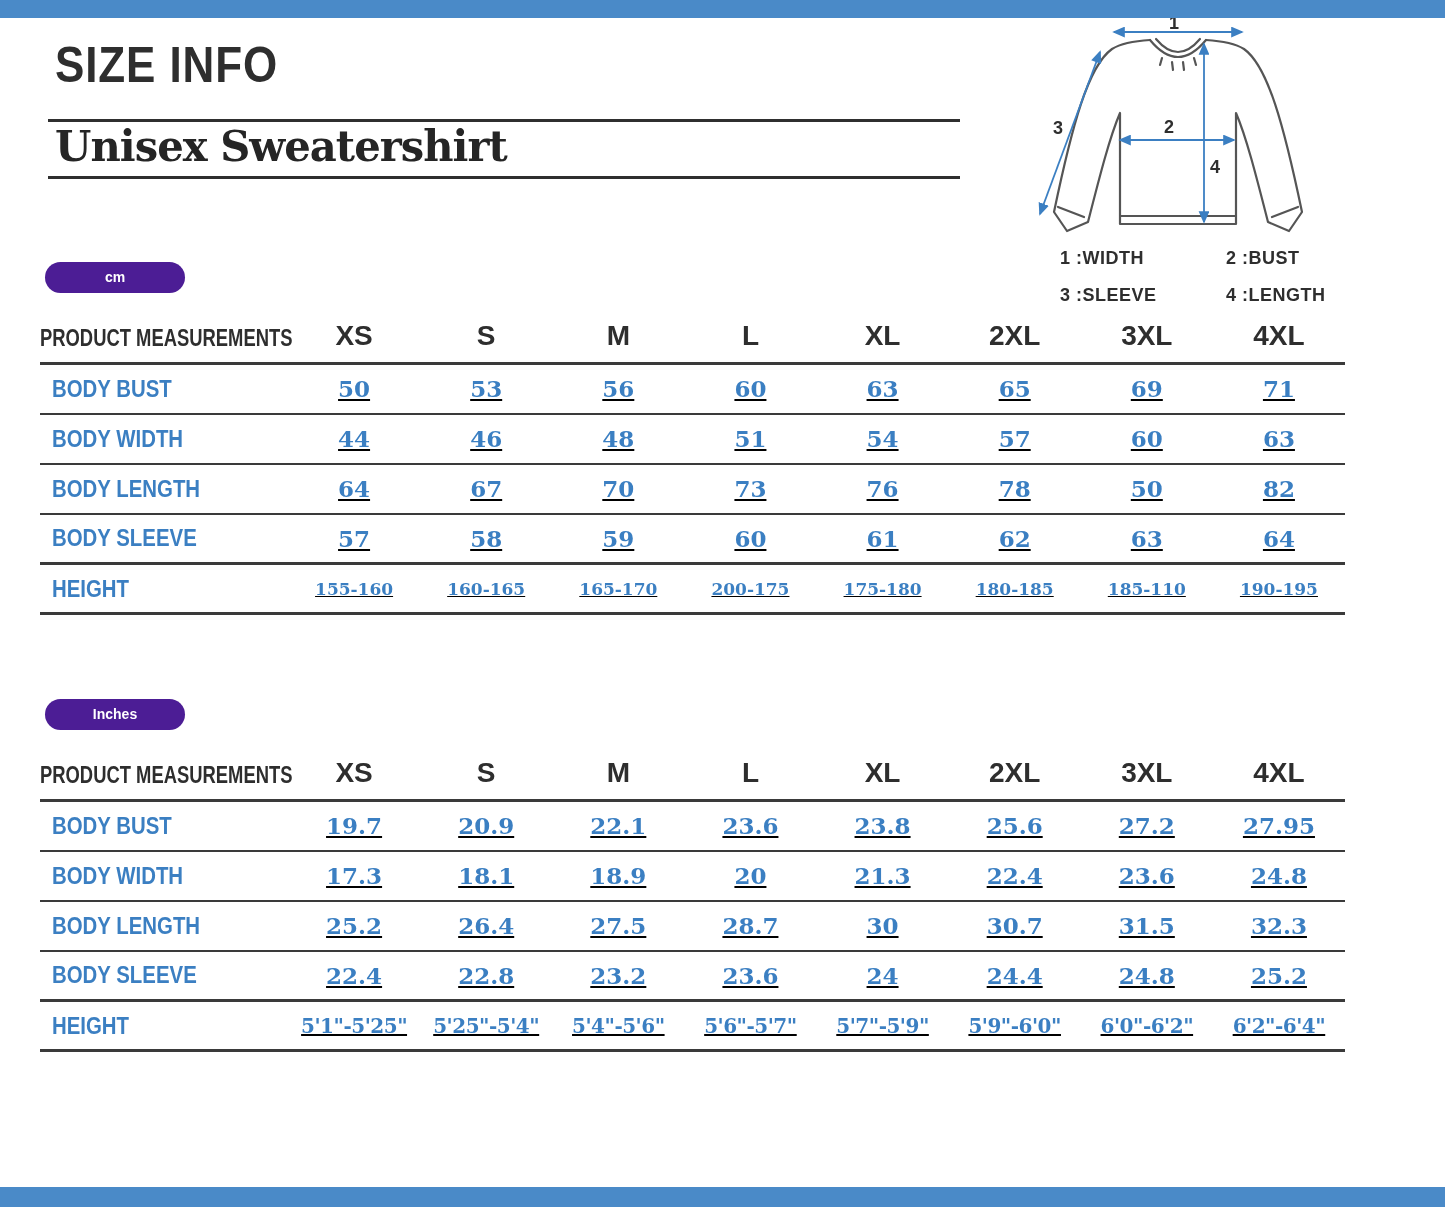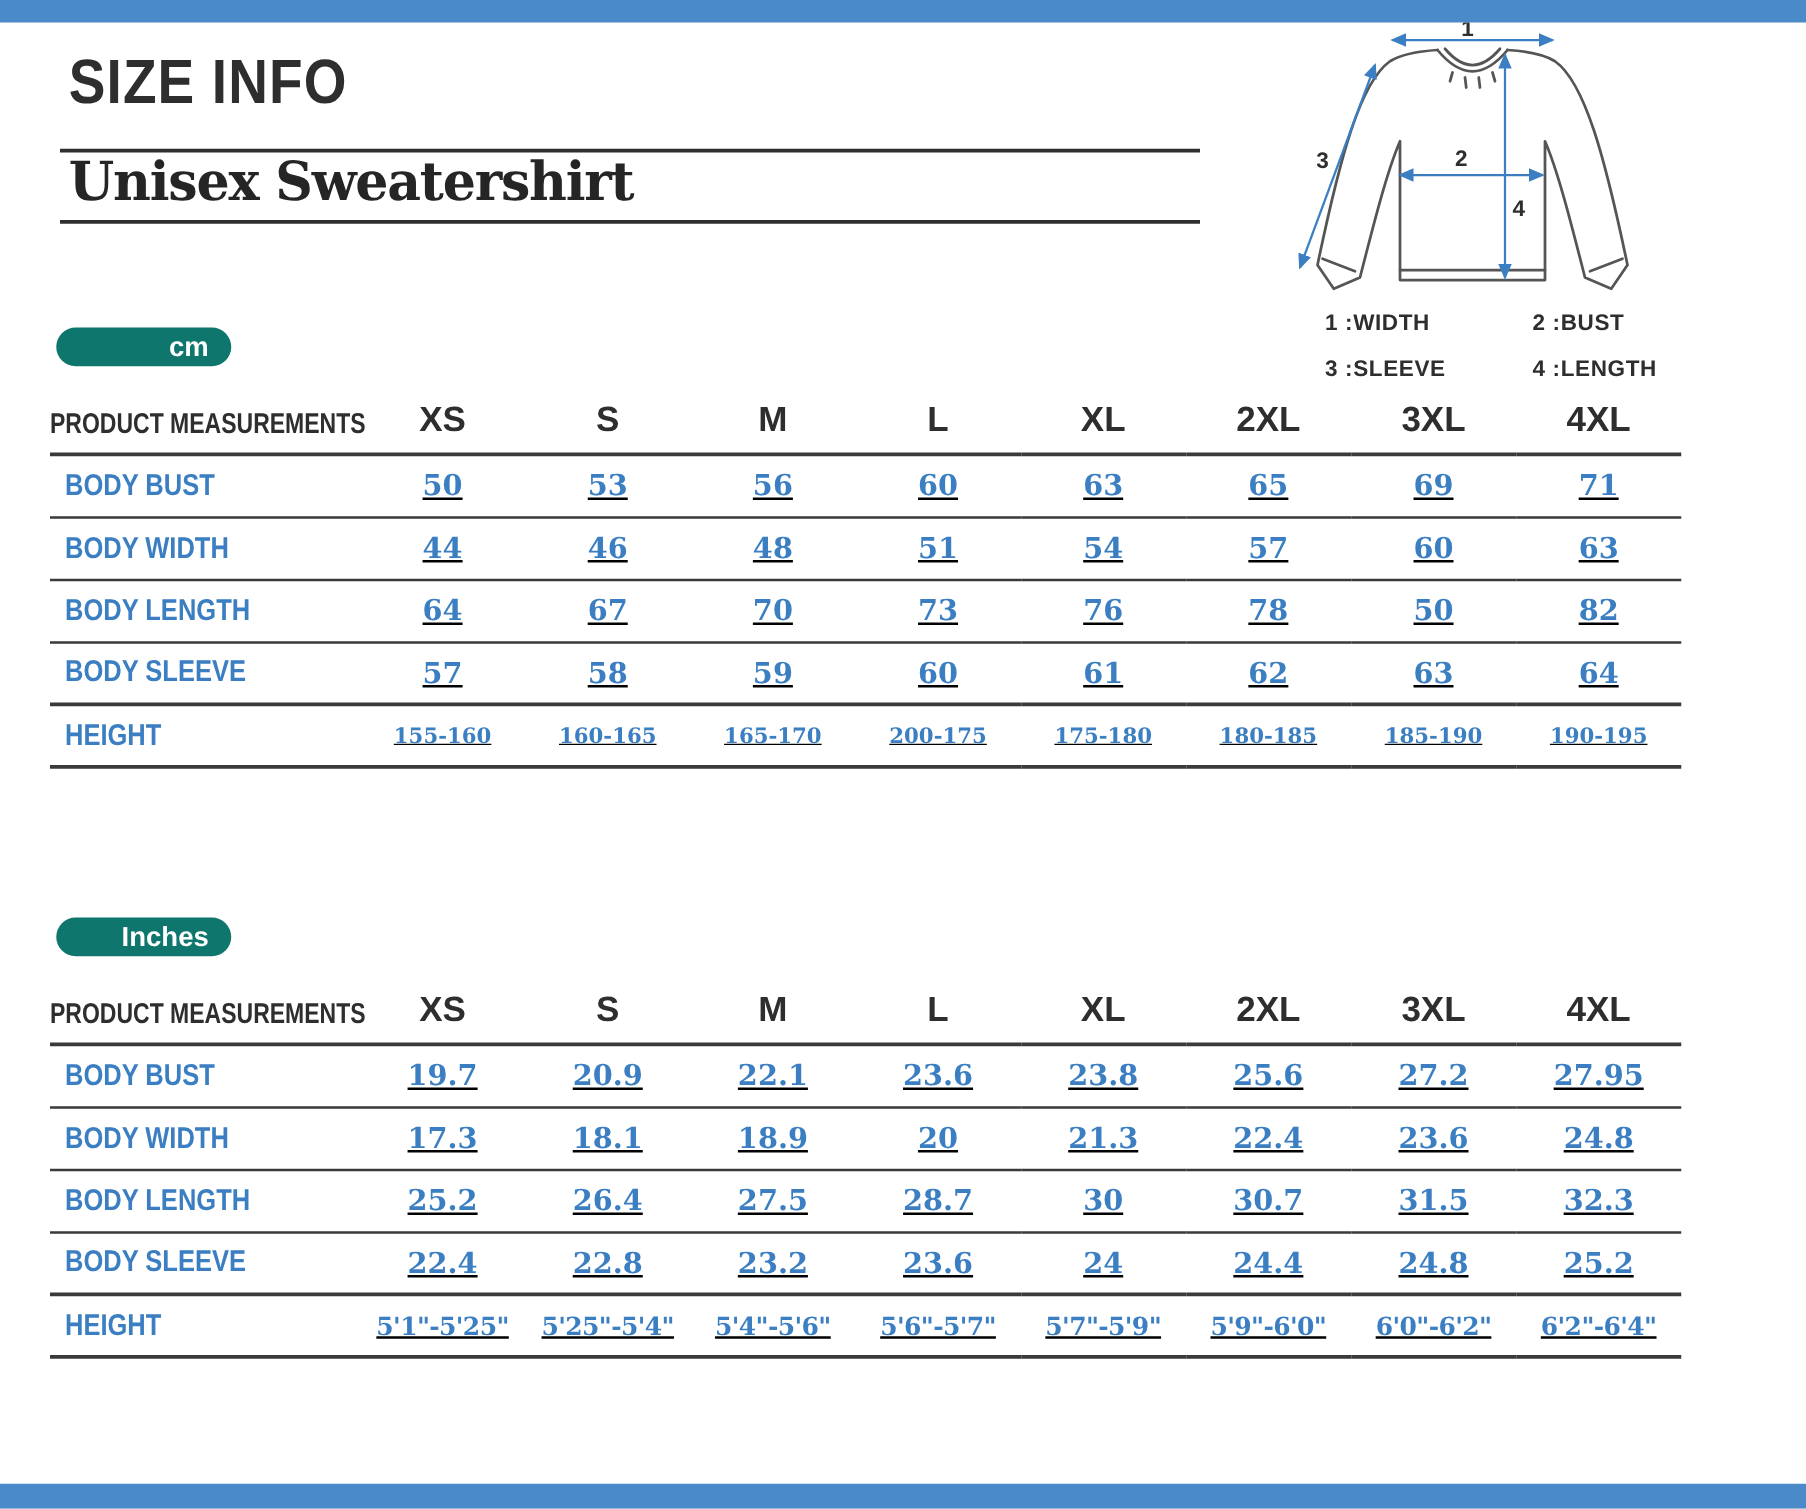--- a/index.html
+++ b/index.html
@@ -33,25 +33,25 @@
   .legend{
     display:grid;grid-template-columns:150px auto;column-gap:34px;row-gap:2px;
     padding-left:48px;margin-top:2px;
     font-weight:bold;font-size:18px;color:#2e2e2e;letter-spacing:.5px;gap:16px;
   }
   .legend span{white-space:nowrap;}
 
   
   .section{position:absolute;left:40px;width:1305px;}
   .section-cm{top:262px;}
-  .section-in{top:734px;}
+  .section-in{top:699px;}
   .unit-badge{
     display:inline-block;margin-left:5px;min-width:140px;height:31px;line-height:31px;
-    background:#0f766e;border-radius:16px;color:#ffffff;text-align:right;
-    font-weight:bold;font-size:22px;box-sizing:border-box;padding:0 18px;
+    background:#4c1d95;border-radius:16px;color:#ffffff;text-align:center;
+    font-weight:bold;font-size:14px;box-sizing:border-box;padding:0 18px;
   }
   table.size-table{border-collapse:collapse;width:100%;margin-top:21px;table-layout:fixed;}
   table.size-table col.c-label{width:248px;}
   table.size-table thead tr{border-bottom:3px solid #3a3a3a;}
   table.size-table tbody tr{border-bottom:2.5px solid #3a3a3a;height:50px;text-decoration:underline;}
   table.size-table tbody tr:nth-child(4),
   table.size-table tbody tr:last-child{border-bottom:3.5px solid #3a3a3a;}
   table.size-table th{padding:6px 0 10px 0;vertical-align:bottom;}
   .ph-label{
     display:inline-block;font-weight:bold;font-size:23px;color:#2e2e2e;
@@ -197,21 +197,21 @@
           <td class="val">64</td>
         </tr>
         <tr class="r-range">
           <td class="row-label"><span>HEIGHT</span></td>
           <td class="val">155-160</td>
           <td class="val">160-165</td>
           <td class="val">165-170</td>
           <td class="val">200-175</td>
           <td class="val">175-180</td>
           <td class="val">180-185</td>
-          <td class="val">185-190</td>
+          <td class="val">185-110</td>
           <td class="val">190-195</td>
         </tr>
       </tbody>
   </table>
 </div>
 
 <div class="section section-in">
   <div class="unit-badge">Inches</div>
   <table class="size-table">
     <colgroup>

